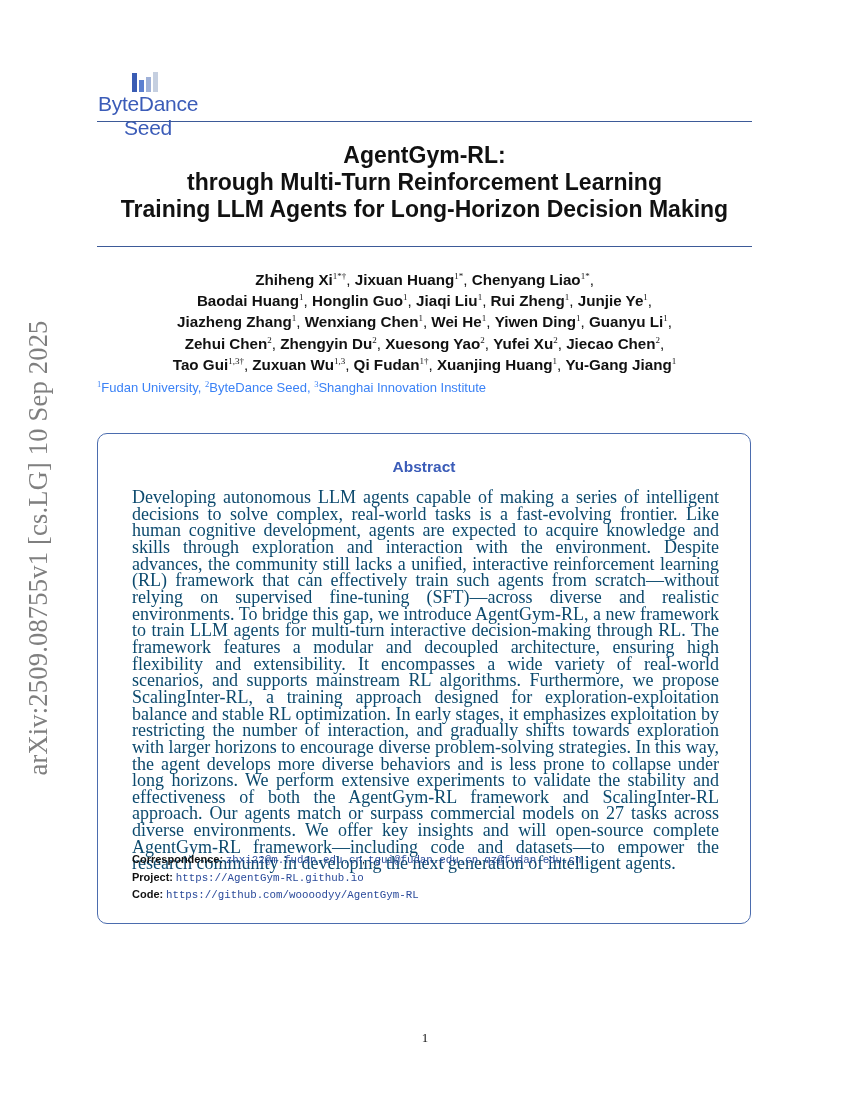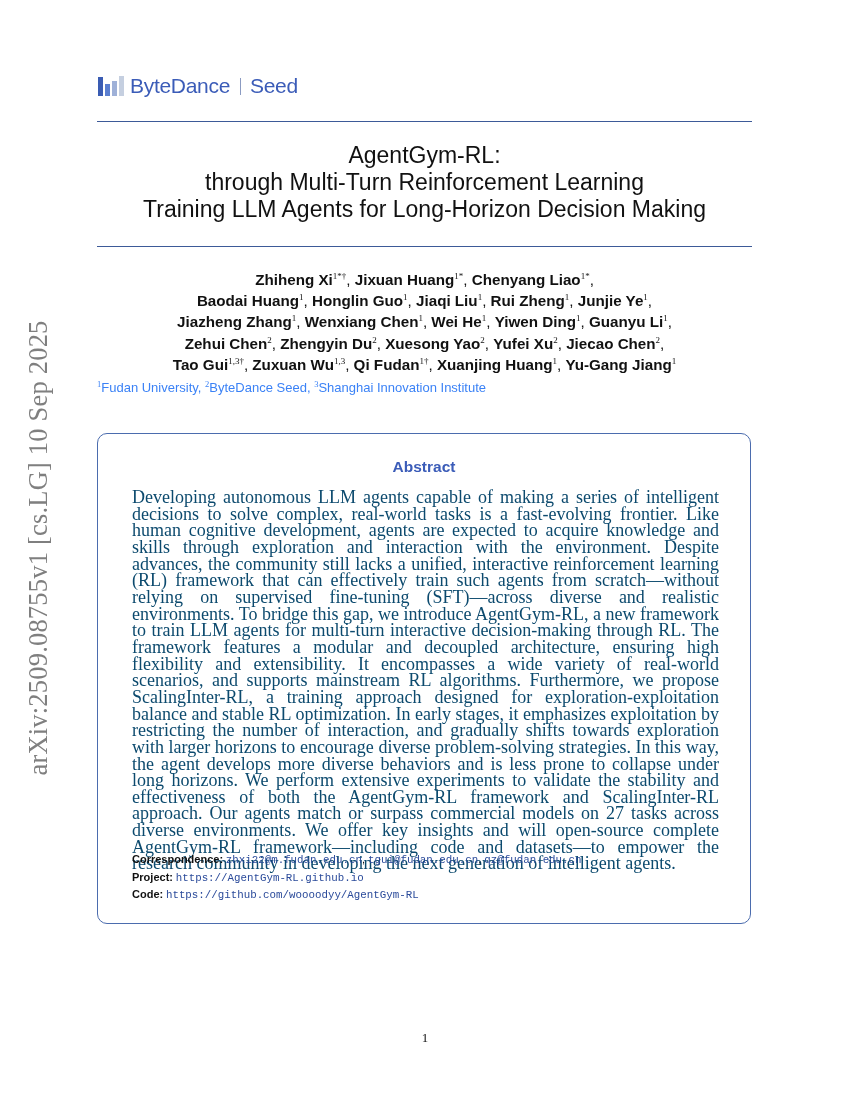--- a/index.html
+++ b/index.html
@@ -4,36 +4,36 @@
 <style>
   html, body { margin:0; padding:0; background:#ffffff; }
   body { width:850px; height:1100px; position:relative; overflow:hidden; font-family:"Liberation Serif", serif; color:#111; }
 
   .arxiv-stamp {
     position:absolute; left:38px; top:548px;
     transform-origin:center center; transform:translate(-50%,-50%) rotate(-90deg);
     white-space:nowrap; font-family:"Liberation Serif", serif; font-size:26.5px; color:#7f7f7f; letter-spacing:0.2px;
   }
 
-  .logo { position:absolute; left:98px; top:72px; height:28px; display:flex; align-items:center; }
+  .logo { position:absolute; left:98px; top:72px; height:28px; display:flex; align-items:center;flex-direction:column; }
   .logo-icon { display:flex; align-items:flex-end; gap:2px; height:20px; margin-right:6px; }
   .logo-icon span { display:block; width:5px; }
   .b1 { height:19px; background:#3a5cb3; }
   .b2 { height:12px; background:#5b7fd0; }
   .b3 { height:15px; background:#9fb1d8; }
   .b4 { height:20px; background:#c5cfe0; }
   .logo-text { font-family:"Liberation Sans", sans-serif; font-size:21px; color:#3b5cb8; letter-spacing:-0.3px; }
   .logo-sep { display:inline-block; width:1px; height:17px; background:#8b9bc2; margin:0 9px 0 10px; }
 
   .rule { position:absolute; left:97px; width:655px; height:1px; background:#3d5a98; }
   .rule.top { top:121px; }
   .rule.bottom { top:246px; }
 
   .title { position:absolute; left:97px; top:142px; width:655px; text-align:center;
-    font-family:"Liberation Sans", sans-serif; font-weight:normal; font-size:23px; line-height:27px; color:#111; }
+    font-family:"Liberation Sans", sans-serif; font-weight:bold; font-size:23px; line-height:27px; color:#111; }
 
   .authors { position:absolute; left:97px; top:269px; width:655px; text-align:center;
     font-family:"Liberation Sans", sans-serif; font-weight:bold; font-size:15.2px; line-height:21.2px; color:#111; }
   .authors sup { font-weight:normal; font-size:9px; font-family:"Liberation Serif", serif; vertical-align:6px; line-height:0; }
   .authors .comma { font-weight:normal; }
 
   .affil { position:absolute; left:97px; top:380px; width:655px; text-align:left;
     font-family:"Liberation Sans", sans-serif; font-size:13px; color:#3b82f6; }
   .affil sup { font-size:8.5px; vertical-align:5px; line-height:0; font-family:"Liberation Serif", serif; }
 

